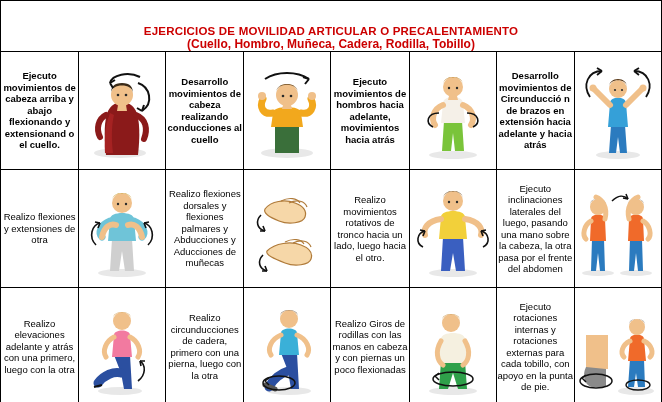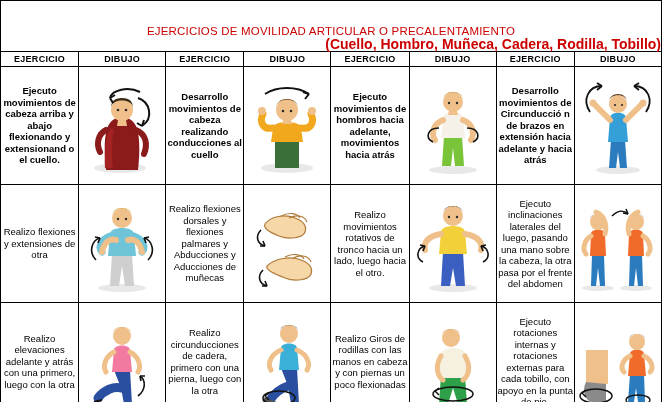--- a/index.html
+++ b/index.html
@@ -17,31 +17,30 @@
     padding:0;
   }
   .title-cell{
     text-align:center;
     padding:3px 2px 4px 2px;
     border:1px solid #000000;
   }
   .title-line1{
     color:#cc0000;
     font-size:11.5px;
-    font-weight:normal;
+    font-weight:bold;
     letter-spacing:0.2px;
     line-height:13px;
     margin-top:24px;
   }
   .title-line2{
     color:#cc0000;
-    font-size:14px;
+    font-size:12px;
     font-weight:bold;
     line-height:13px;
-    text-align:right;
   }
   .hdr{
     text-align:center;
     font-size:9px;
     font-weight:bold;
     color:#000000;
     height:14px;
     letter-spacing:0.3px;
   }
   .txt{
@@ -82,30 +81,20 @@
   </colgroup>
 
   <tbody>
         <tr>
     <td class="title-cell" colspan="8">
       <div class="title-line1">EJERCICIOS DE MOVILIDAD ARTICULAR O PRECALENTAMIENTO</div>
       <div class="title-line2">(Cuello, Hombro, Muñeca, Cadera, Rodilla, Tobillo)</div>
     </td>
   </tr>
 
-  <tr>
-    <td class="hdr">EJERCICIO</td>
-    <td class="hdr">DIBUJO</td>
-    <td class="hdr">EJERCICIO</td>
-    <td class="hdr">DIBUJO</td>
-    <td class="hdr">EJERCICIO</td>
-    <td class="hdr">DIBUJO</td>
-    <td class="hdr">EJERCICIO</td>
-    <td class="hdr">DIBUJO</td>
-  </tr>
 
   <tr class="r1">
     <td class="txt">Ejecuto movimientos de cabeza arriba y abajo flexionando y extensionand o el cuello.</td>
     <td class="pic">
       <svg width="84" height="96" viewBox="0 0 84 96">
         <ellipse cx="40" cy="90" rx="26" ry="5" fill="#e8e8e8"></ellipse>
         <path d="M26 92 C24 72 24 58 28 48 C34 36 50 36 56 48 C60 58 60 74 58 92 Z" fill="#8b1a1a"></path>
         <path d="M30 50 C26 60 24 72 25 90 L33 90 C31 74 32 60 34 52 Z" fill="#a52222"></path>
         <circle cx="42" cy="32" r="11" fill="#f0c08a"></circle>
         <path d="M31 30 C31 20 53 20 53 30 C53 24 50 20 42 20 C34 20 31 24 31 30 Z" fill="#3a2a18"></path>

